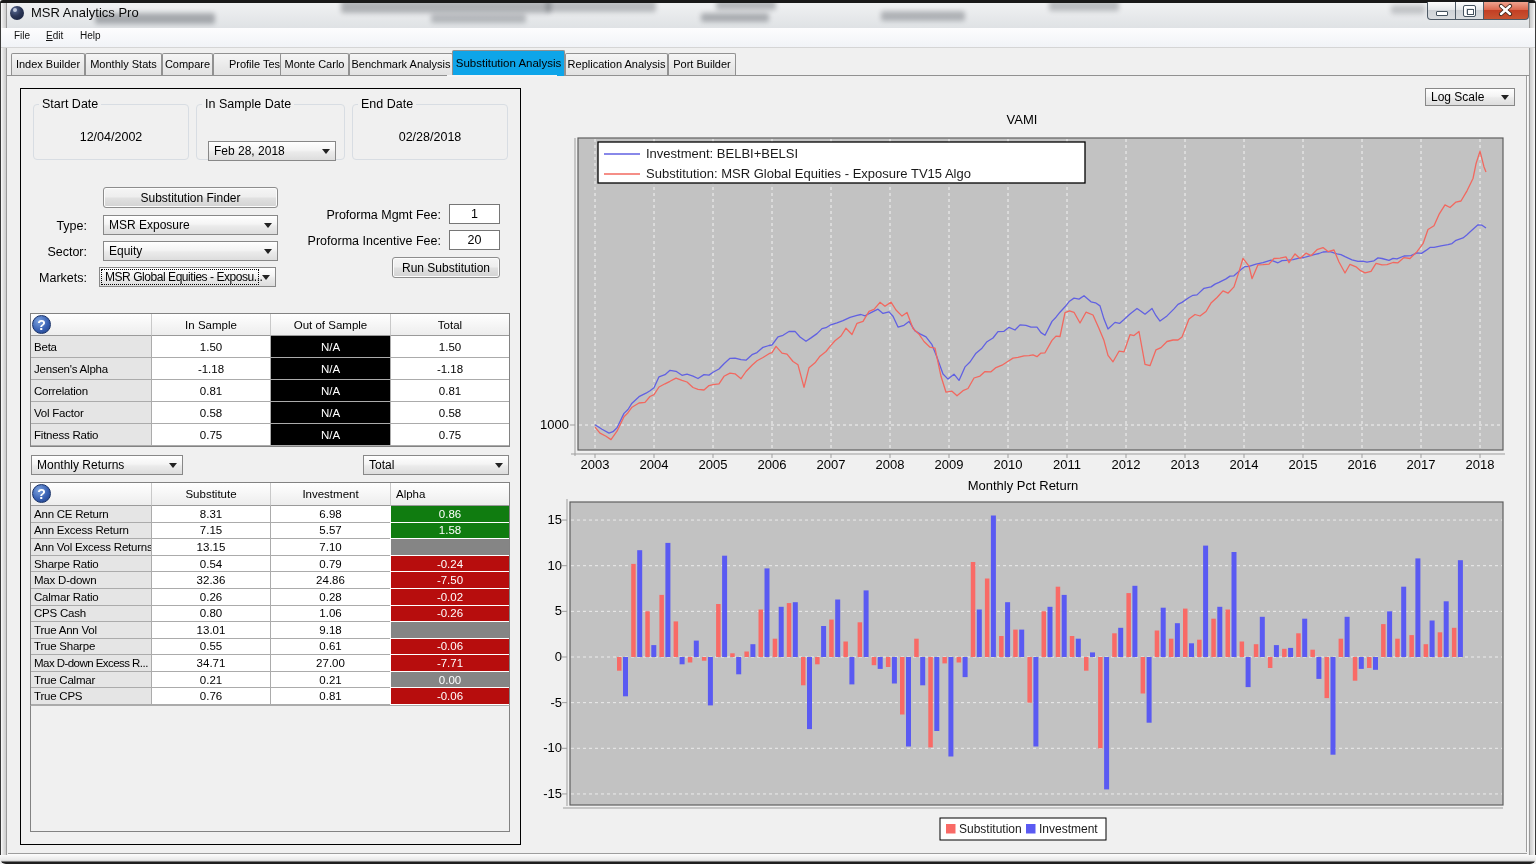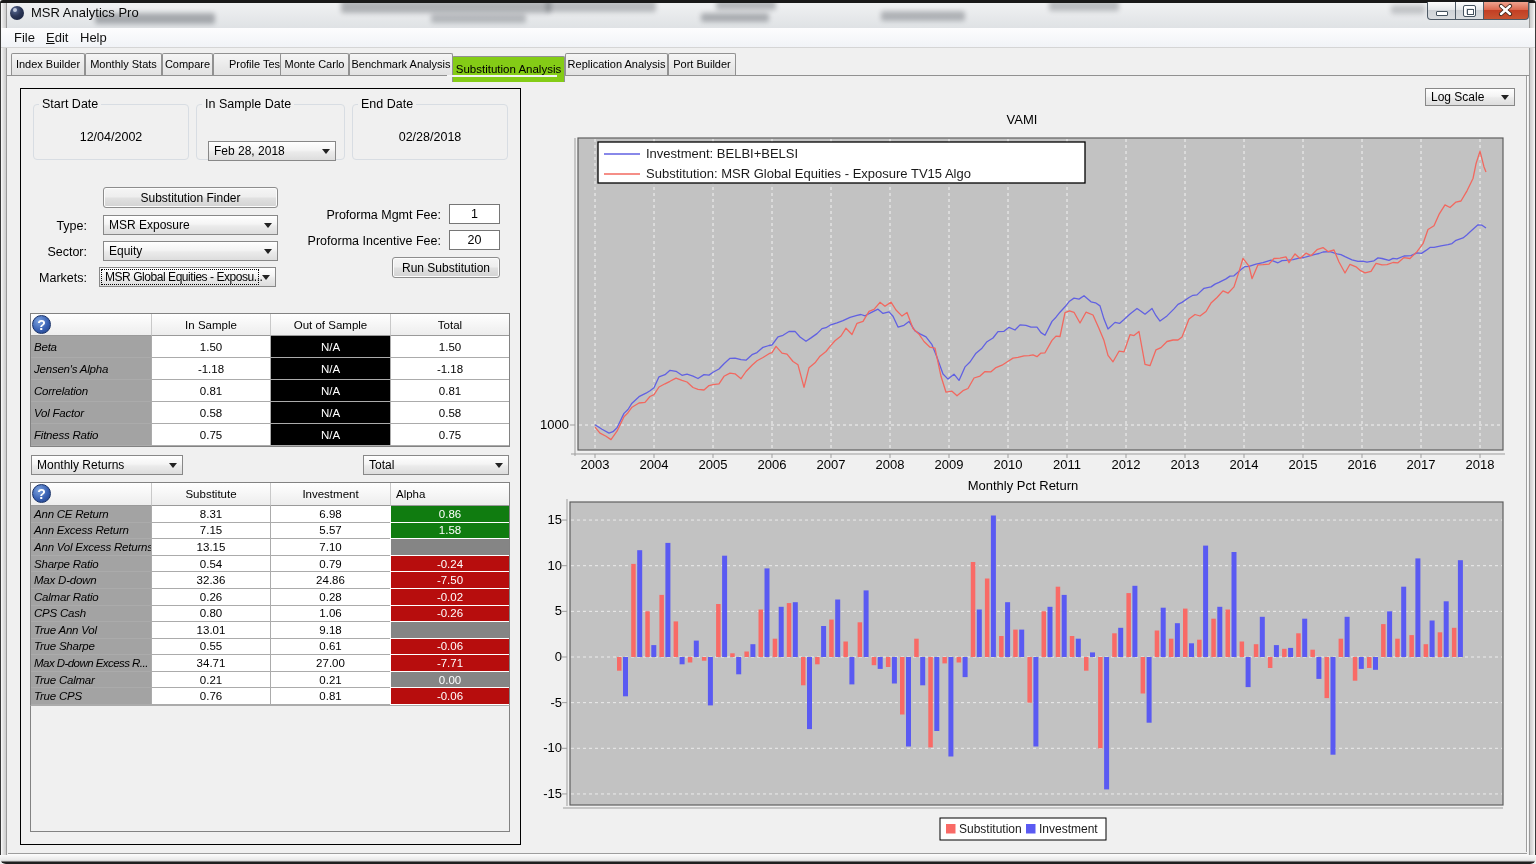--- a/index.html
+++ b/index.html
@@ -31,28 +31,28 @@
   .glyph-max::after { content:""; position:absolute; left:1px; top:1px; width:5px; height:4px; border:1px solid #45535f; background:#fff; }
 
   #app-icon { left:10px; top:6px; width:14px; height:14px; border-radius:50%;
     background:radial-gradient(circle at 35% 30%, #5a6b95 0%, #2c3757 45%, #131c38 100%); }
   #app-icon::after{ content:""; position:absolute; left:3px; top:2px; width:4px; height:4px; border-radius:50%; background:rgba(230,235,245,.75);}
   #title-text { left:31px; top:5px; font-size:13px; color:#0a0a0a; }
 
   
   #menubar { left:1px; top:28px; width:1534px; height:20px;
     background:linear-gradient(#fdfdfe,#f1f3f7); border-bottom:1px solid #d5d5d5; }
-  .menu-item { position:absolute; top:2px; font-size:13px; color:#111; }
+  .menu-item { position:absolute; top:2px; font-size:10px; color:#111; }
 
   
   #tabbar { left:7px; top:48px; width:1522px; height:28px; background:#f0f0f0; }
   .tab { position:absolute; top:5px; height:22px; border:1px solid #919191; border-bottom:none;
     border-radius:2px 2px 0 0; background:linear-gradient(#f5f5f5,#e9e9e9 60%,#e2e2e2);
     font-size:11px; color:#000; text-align:center; line-height:21px; white-space:nowrap; }
-  .tab.active { top:8px; height:26px; background:#84cc16; z-index:3; box-shadow:none; font-size:11.5px; line-height:25px; }
+  .tab.active { top:2px; height:26px; background:#0ea5e9; z-index:3; box-shadow:none; font-size:11.5px; line-height:25px; }
   #tabline { left:7px; top:75px; width:1522px; height:1px; background:#919191; }
   #tabline-mask { top:75px; height:2px; background:#f4f4f4; z-index:4; }
 
   
   #lpanel { left:20px; top:88px; width:501px; height:757px; border:1px solid #000; background:#f0f0f0; }
 
   .groupbox { position:absolute; border:1px solid #d8dde3; border-radius:4px; }
   .gb-label { position:absolute; top:-8px; left:5px; background:#f0f0f0; padding:0 3px; font-size:12.5px; color:#000; }
   .gb-value { position:absolute; left:0; right:0; top:25px; text-align:center; font-size:12.5px; color:#000; }
 
@@ -69,21 +69,21 @@
   .lbl { position:absolute; font-size:12.5px; color:#000; white-space:nowrap; }
   .lbl.r { text-align:right; }
 
   .input { position:absolute; border:1px solid #767676; background:#fff; font-size:12.5px; text-align:center; color:#000; }
 
   
   .tbl { position:absolute; display:grid; background:#fff; border:1px solid #828282; }
   .tbl > div { border-right:1px solid #ababab; border-bottom:1px solid #ababab;
     font-size:11.5px; color:#000; display:flex; align-items:center; justify-content:center; overflow:hidden; white-space:nowrap; }
   .tbl > div.hd { background:linear-gradient(#fff,#ededed); border-right:1px solid #c9c9c9; border-bottom:1px solid #9a9a9a;}
-  .tbl > div.lb { justify-content:flex-start; padding-left:3px; background:#a3a3a3; letter-spacing:-0.22px;font-style:italic; }
+  .tbl > div.lb { justify-content:flex-start; padding-left:3px; background:#e5e5e5; letter-spacing:-0.22px; }
   .tbl > div.na { background:#000000; color:#fff; }
   .tbl > div.alpha-g { background:#107c10; color:#fff; border-bottom-color:#fff; border-left:1px solid #fff; margin-left:-1px; }
   .tbl > div.alpha-r { background:#b70d0d; color:#fff; border-bottom-color:#fff; border-left:1px solid #fff; margin-left:-1px; }
   .tbl > div.alpha-x { background:#858585; color:#fff; border-bottom-color:#fff; border-left:1px solid #fff; margin-left:-1px; }
   .tbl > div:nth-child(4n) { border-right:none; }
 
   .helpicon { position:absolute; width:19px; height:19px; border-radius:50%;
     background:radial-gradient(circle at 35% 30%, #7da3de 0%, #3a62b4 55%, #1c3b80 100%);
     border:1px solid #173168; color:#fff; font-size:14px; font-weight:bold; text-align:center; line-height:19px; }
 

